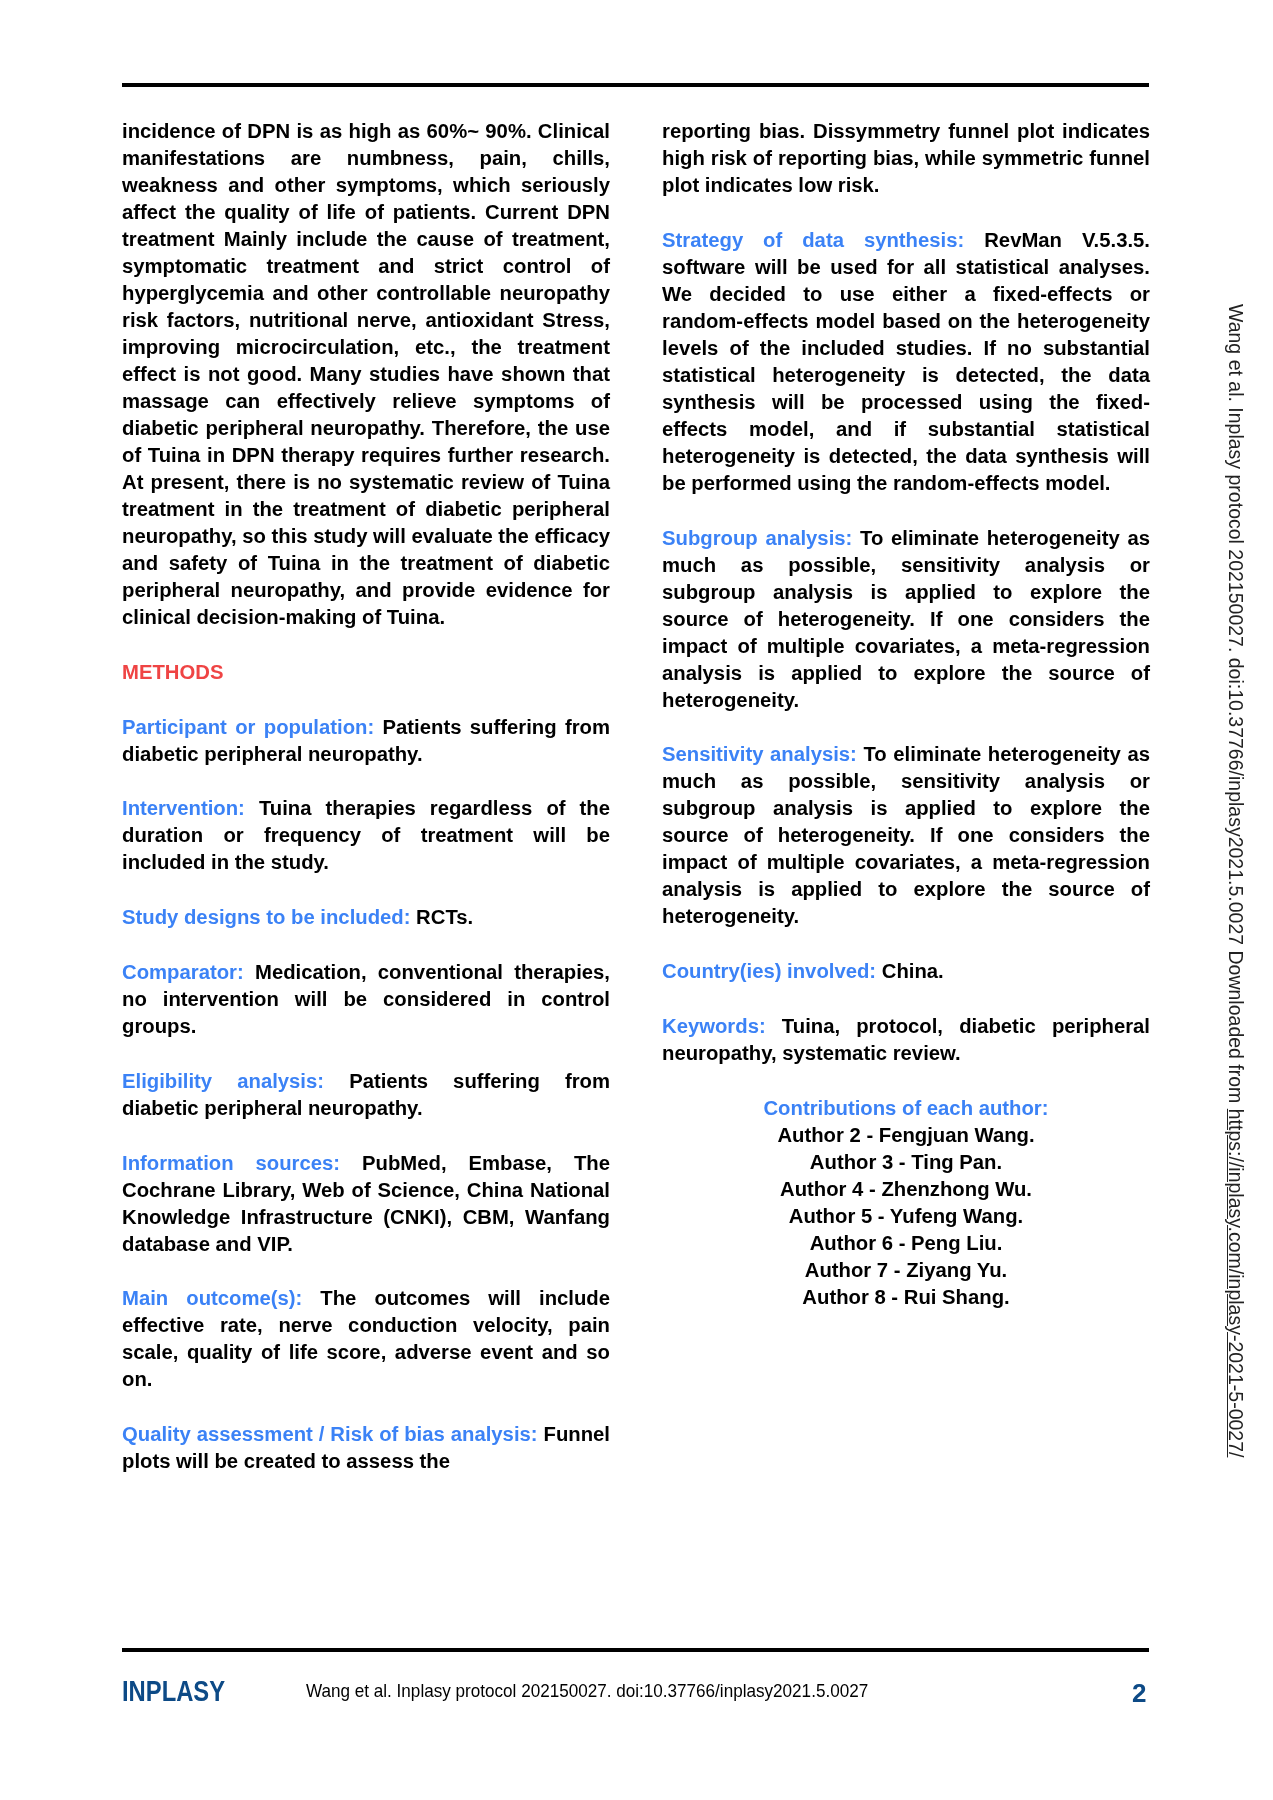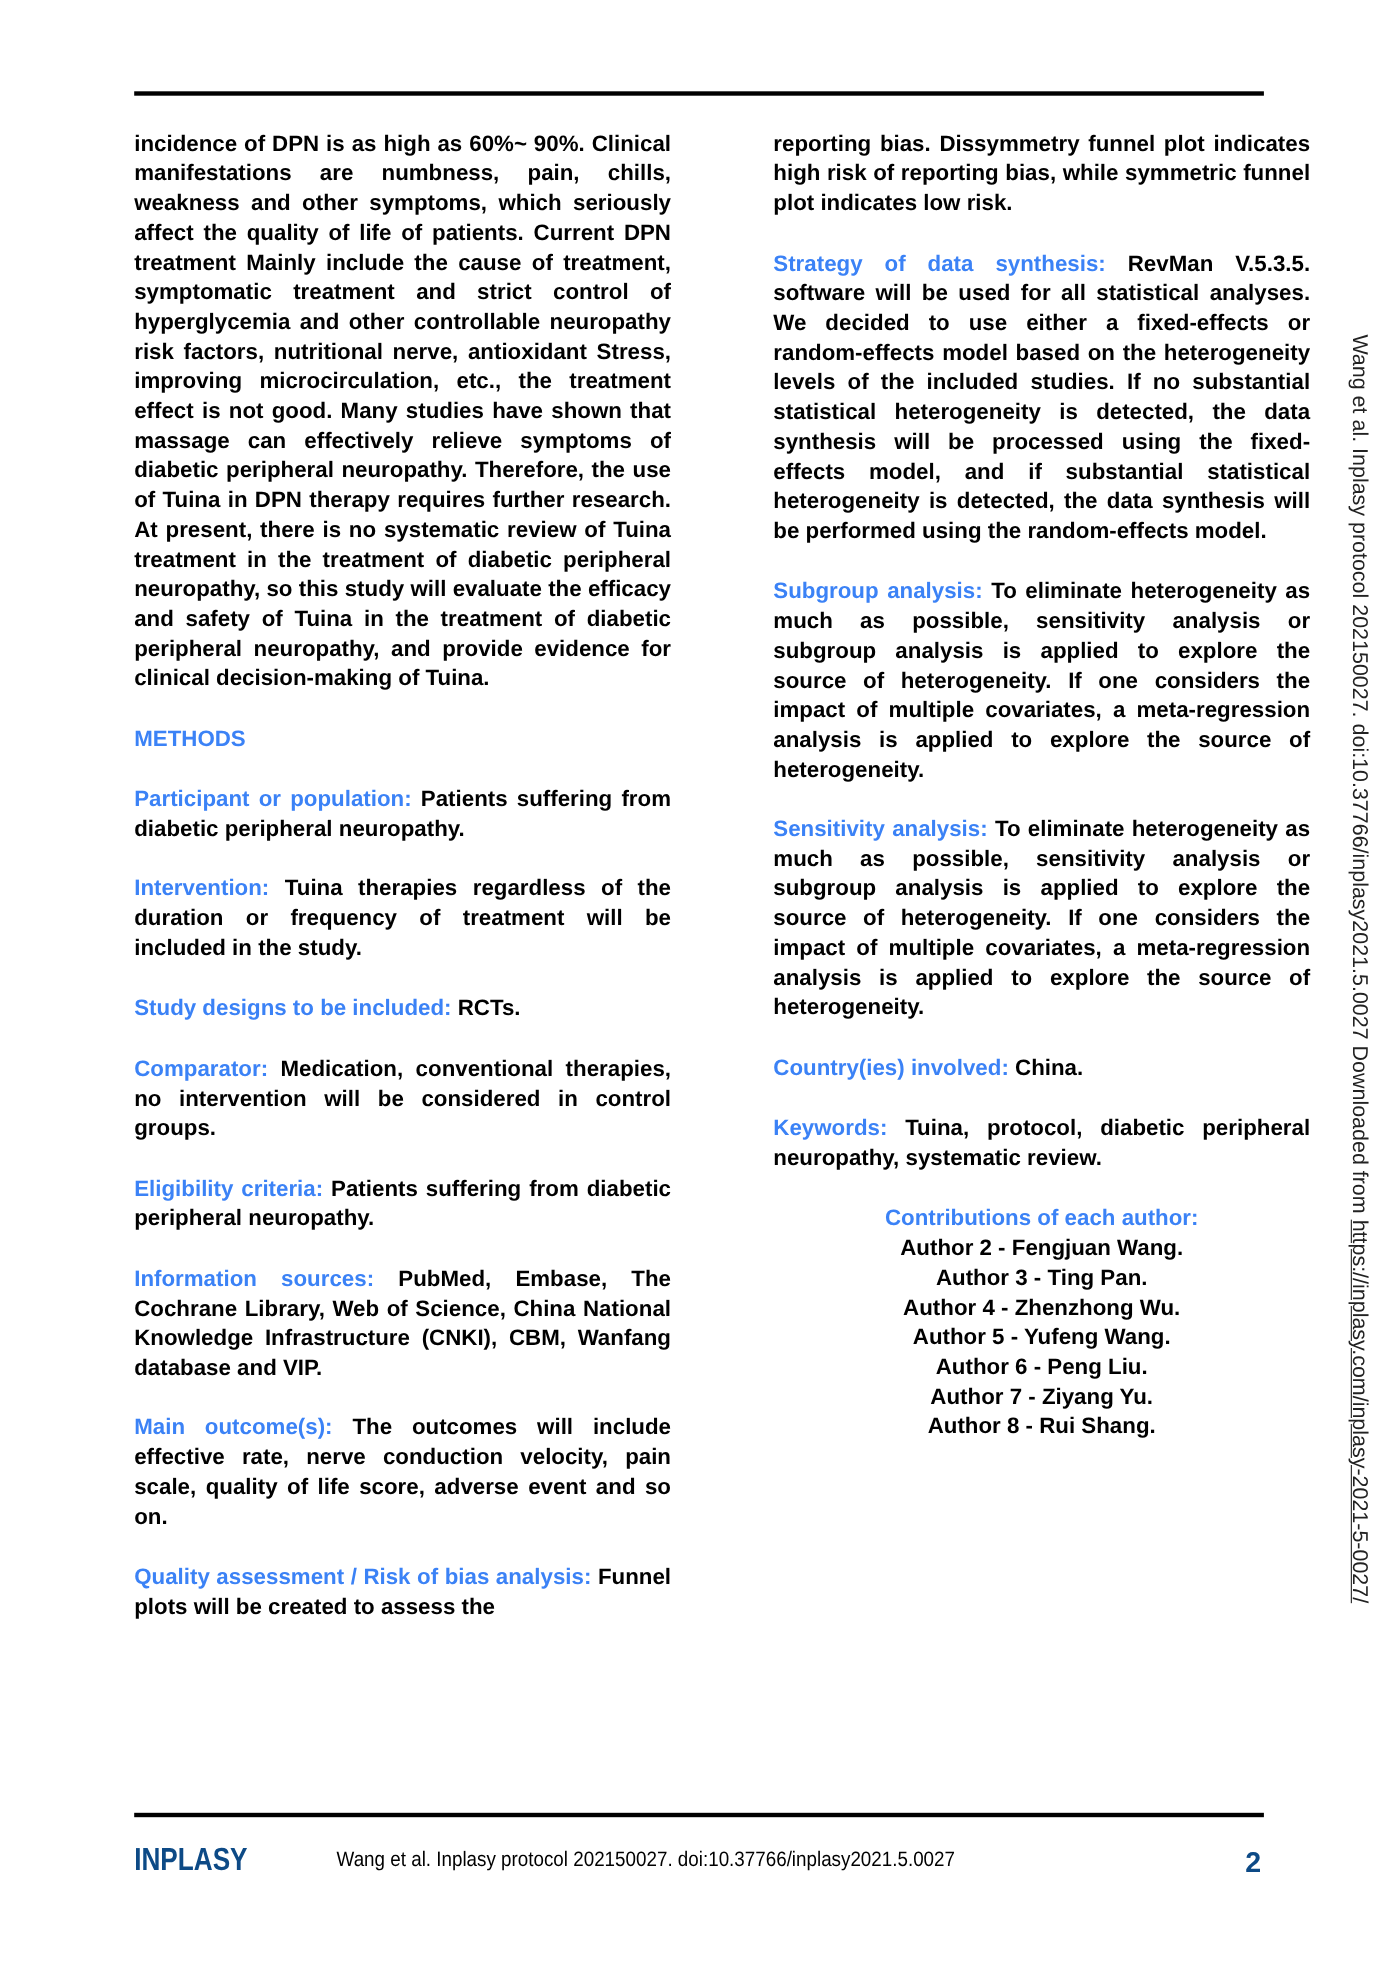--- a/index.html
+++ b/index.html
@@ -4,24 +4,24 @@
 <style>
   html, body { margin: 0; padding: 0; background: #ffffff; }
   body { width: 1273px; height: 1800px; position: relative; overflow: hidden;
          font-family: "Liberation Sans", sans-serif; color: #000; }
   .rule { position: absolute; left: 122px; width: 1027px; height: 4px; background: #000; }
   .rule.top { top: 83px; }
   .rule.bottom { top: 1648px; }
   .col { position: absolute; top: 118px; width: 488px; font-size: 20.3px; font-weight: bold;
          line-height: 27px; text-align: justify; }
   .col.left { left: 122px; }
-  .col.right { left: 662px; margin-left: 41px; }
+  .col.right { left: 662px; }
   .para { margin: 0 0 27.8px 0; }
   .label { color: #3b82f6; }
-  .heading { color: #3b82f6; margin: 0 0 27.8px 0; }
+  .heading { color: #ef4444; margin: 0 0 27.8px 0; }
   .authors { margin: 0; }
   .authors div { text-align: center; }
   .footer-logo { position: absolute; left: 122px; top: 1675px; font-size: 29px; font-weight: bold;
                  color: #0d4a86; transform: scaleX(0.82); transform-origin: left top; letter-spacing: 0px; }
   .footer-cite { position: absolute; left: 306px; top: 1680px; font-size: 19px; color: #000;
                  transform: scaleX(0.9); transform-origin: left top; }
   .footer-page { position: absolute; left: 1132px; top: 1678px; font-size: 26px; font-weight: bold; color: #0d4a86; }
   .side { position: absolute; left: 1247px; top: 304px; transform-origin: left top; transform: rotate(90deg);
           white-space: nowrap; font-size: 19.5px; color: #222; }
   .side .link { text-decoration: underline; color: #222; }
@@ -32,21 +32,21 @@
 <div class="rule top"></div>
 
 <div class="col left">
   <p class="para">incidence of DPN is as high as 60%~ 90%. Clinical manifestations are numbness, pain, chills, weakness and other symptoms, which seriously affect the quality of life of patients. Current DPN treatment Mainly include the cause of treatment, symptomatic treatment and strict control of hyperglycemia and other controllable neuropathy risk factors, nutritional nerve, antioxidant Stress, improving microcirculation, etc., the treatment effect is not good. Many studies have shown that massage can effectively relieve symptoms of diabetic peripheral neuropathy. Therefore, the use of Tuina in DPN therapy requires further research. At present, there is no systematic review of Tuina treatment in the treatment of diabetic peripheral neuropathy, so this study will evaluate the efficacy and safety of Tuina in the treatment of diabetic peripheral neuropathy, and provide evidence for clinical decision-making of Tuina.</p>
   <p class="heading">METHODS</p>
 
   <p class="para"><span class="label">Participant or population:</span> <span>Patients suffering from diabetic peripheral neuropathy.</span></p>
   <p class="para"><span class="label">Intervention:</span> <span>Tuina therapies regardless of the duration or frequency of treatment will be included in the study.</span></p>
   <p class="para"><span class="label">Study designs to be included:</span> <span>RCTs.</span></p>
   <p class="para"><span class="label">Comparator:</span> <span>Medication, conventional therapies, no intervention will be considered in control groups.</span></p>
-  <p class="para"><span class="label">Eligibility criteria:</span> <span>Patients suffering from diabetic peripheral neuropathy.</span></p>
+  <p class="para"><span class="label">Eligibility analysis:</span> <span>Patients suffering from diabetic peripheral neuropathy.</span></p>
   <p class="para"><span class="label">Information sources:</span> <span>PubMed, Embase, The Cochrane Library, Web of Science, China National Knowledge Infrastructure (CNKI), CBM, Wanfang database and VIP.</span></p>
   <p class="para"><span class="label">Main outcome(s):</span> <span>The outcomes will include effective rate, nerve conduction velocity, pain scale, quality of life score, adverse event and so on.</span></p>
   <p class="para"><span class="label">Quality assessment / Risk of bias analysis:</span> <span>Funnel plots will be created to assess the</span></p>
 </div>
 
 <div class="col right">
   <p class="para">reporting bias. Dissymmetry funnel plot indicates high risk of reporting bias, while symmetric funnel plot indicates low risk.</p>
   <p class="para"><span class="label">Strategy of data synthesis:</span> <span>RevMan V.5.3.5. software will be used for all statistical analyses. We decided to use either a fixed-effects or random-effects model based on the heterogeneity levels of the included studies. If no substantial statistical heterogeneity is detected, the data synthesis will be processed using the fixed-effects model, and if substantial statistical heterogeneity is detected, the data synthesis will be performed using the random-effects model.</span></p>
   <p class="para"><span class="label">Subgroup analysis:</span> <span>To eliminate heterogeneity as much as possible, sensitivity analysis or subgroup analysis is applied to explore the source of heterogeneity. If one considers the impact of multiple covariates, a meta-regression analysis is applied to explore the source of heterogeneity.</span></p>
   <p class="para"><span class="label">Sensitivity analysis:</span> <span>To eliminate heterogeneity as much as possible, sensitivity analysis or subgroup analysis is applied to explore the source of heterogeneity. If one considers the impact of multiple covariates, a meta-regression analysis is applied to explore the source of heterogeneity.</span></p>

